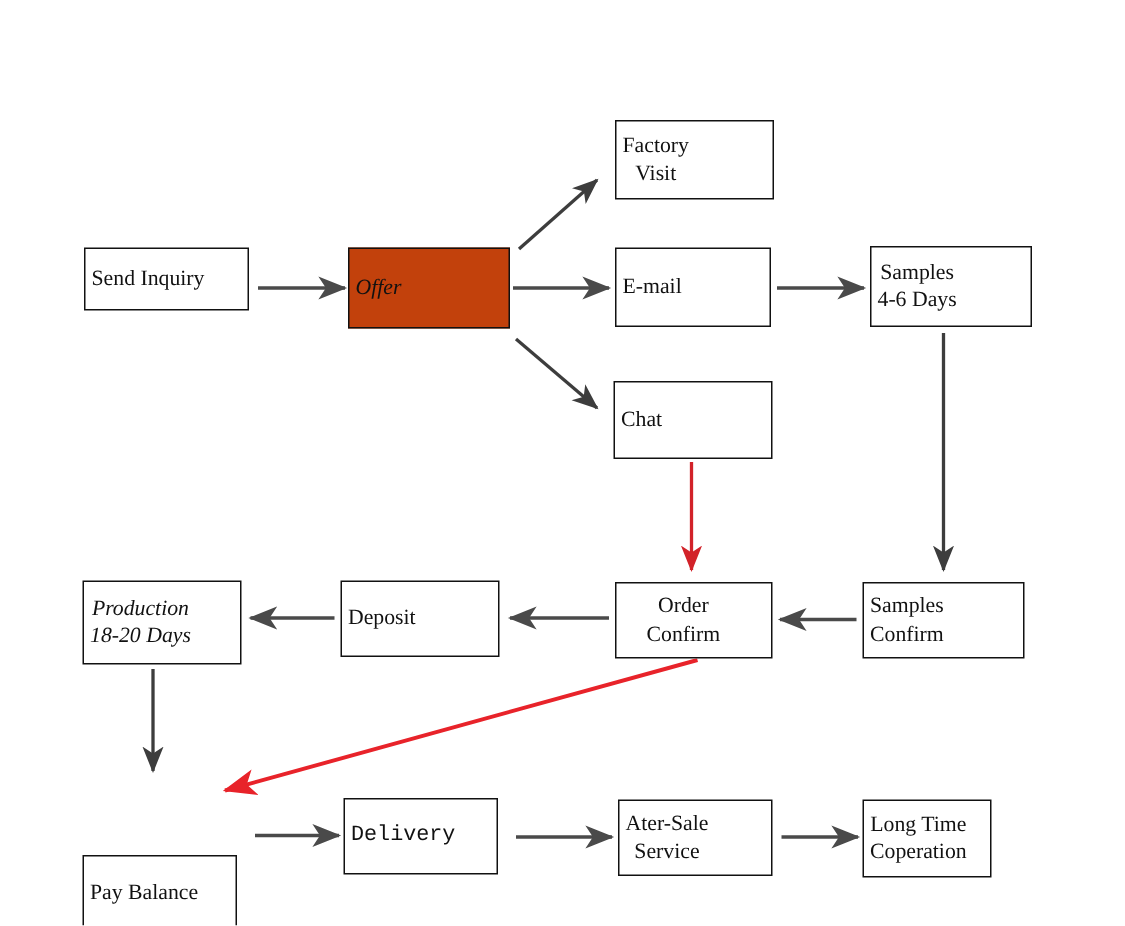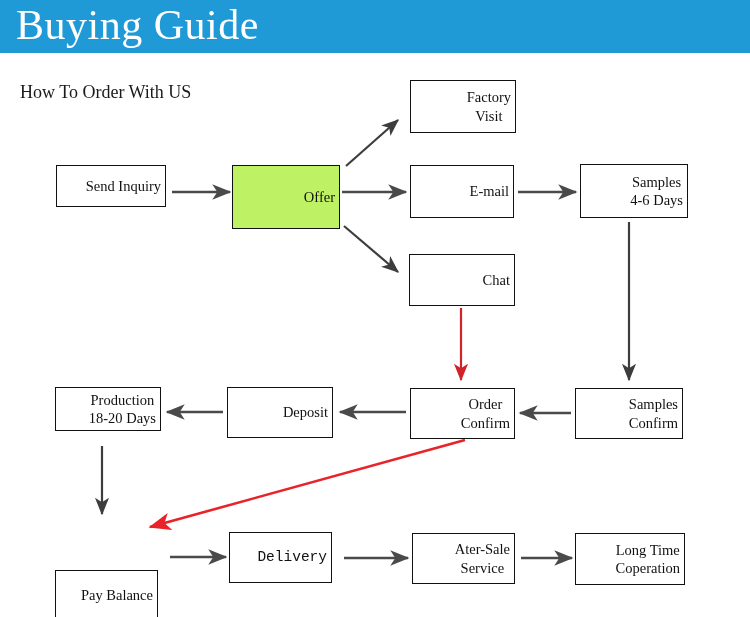--- a/index.html
+++ b/index.html
@@ -51,21 +51,21 @@
     white-space: nowrap;
   }
   
   .node {
     position: absolute;
     box-sizing: border-box;
     border: 1.4px solid #111111;
     background: #ffffff;
     display: flex;
     align-items: center;
-    justify-content: flex-end;
+    justify-content: flex-start;
     text-align: center;
     font-family: "Liberation Serif", "DejaVu Serif", serif;
     font-size: 14.5px;
     color: #111111;
     line-height: 1.25;
     padding: 2px 4px;
   }
   .node .node-label {
     display: block;
     white-space: pre-line;
@@ -78,25 +78,21 @@
     width: 750px;
     height: 617px;
     pointer-events: none;
   }
 </style>
 </head>
 <body>
 
 <div id="page">
 
-  <div id="header-banner" style="background: rgb(31, 154, 215);">
-    <div id="header-title" style="color: rgb(255, 255, 255);">Buying Guide</div>
-  </div>
 
-  <div id="section-heading">How To Order With US</div>
 
   <svg id="connectors" viewBox="0 0 750 617" xmlns="http://www.w3.org/2000/svg">
     <defs>
       <marker id="arrow-gray" markerWidth="9" markerHeight="9" refX="7.4" refY="3.2" orient="auto" markerUnits="strokeWidth">
         <path d="M0,0 L8,3.2 L0,6.4 L2.1,3.2 Z" fill="#4a4a4a"></path>
       </marker>
       <marker id="arrow-dark" markerWidth="9" markerHeight="9" refX="7.4" refY="3.2" orient="auto" markerUnits="strokeWidth">
         <path d="M0,0 L8,3.2 L0,6.4 L2.1,3.2 Z" fill="#3d3d3d"></path>
       </marker>
       <marker id="arrow-red" markerWidth="9" markerHeight="9" refX="7.4" refY="3.2" orient="auto" markerUnits="strokeWidth">
@@ -135,38 +131,38 @@
 
     <line x1="344" y1="558" x2="408" y2="558" stroke="#4a4a4a" stroke-width="2.4" marker-end="url(#arrow-gray)"></line>
 
     <line x1="521" y1="558" x2="572" y2="558" stroke="#4a4a4a" stroke-width="2.4" marker-end="url(#arrow-gray)"></line>
   </svg>
 
   <div id="nodes-layer">
       <div class="node" style="left: 56px; top: 165px; width: 110px; height: 42px; border-color: rgb(17, 17, 17); background: rgb(255, 255, 255);">
         <span class="node-label">Send Inquiry</span>
       </div>
-      <div class="node" style="left: 232px; top: 165px; width: 108px; height: 64px; border-color: rgb(17, 17, 17); background: #bef264;">
+      <div class="node" style="left: 232px; top: 165px; width: 108px; height: 54px; border-color: rgb(17, 17, 17); background: #c2410c; font-style: italic;">
         <span class="node-label">Offer</span>
       </div>
       <div class="node" style="left: 410px; top: 80px; width: 106px; height: 53px; border-color: rgb(17, 17, 17); background: rgb(255, 255, 255);">
         <span class="node-label">Factory
 Visit</span>
       </div>
       <div class="node" style="left: 410px; top: 165px; width: 104px; height: 53px; border-color: rgb(17, 17, 17); background: rgb(255, 255, 255);">
         <span class="node-label">E-mail</span>
       </div>
       <div class="node" style="left: 580px; top: 164px; width: 108px; height: 54px; border-color: rgb(17, 17, 17); background: rgb(255, 255, 255);">
         <span class="node-label">Samples
 4-6 Days</span>
       </div>
       <div class="node" style="left: 409px; top: 254px; width: 106px; height: 52px; border-color: rgb(17, 17, 17); background: rgb(255, 255, 255);">
         <span class="node-label">Chat</span>
       </div>
-      <div class="node" style="left: 55px; top: 387px; width: 106px; height: 44px; border-color: rgb(17, 17, 17); background: rgb(255, 255, 255);">
+      <div class="node" style="left: 55px; top: 387px; width: 106px; height: 56px; border-color: rgb(17, 17, 17); background: rgb(255, 255, 255); font-style: italic;">
         <span class="node-label">Production
 18-20 Days</span>
       </div>
       <div class="node" style="left: 227px; top: 387px; width: 106px; height: 51px; border-color: rgb(17, 17, 17); background: rgb(255, 255, 255);">
         <span class="node-label">Deposit</span>
       </div>
       <div class="node" style="left: 410px; top: 388px; width: 105px; height: 51px; border-color: rgb(17, 17, 17); background: rgb(255, 255, 255); padding-left: 20px;">
         <span class="node-label">Order
 Confirm</span>
       </div>
@@ -177,19 +173,19 @@
       <div class="node" style="left: 55px; top: 530px; width: 103px; height: 51px; border-color: rgb(17, 17, 17); background: rgb(255, 255, 255); margin-top: 40px;">
         <span class="node-label">Pay Balance</span>
       </div>
       <div class="node" style="left: 229px; top: 532px; width: 103px; height: 51px; border-color: rgb(17, 17, 17); background: rgb(255, 255, 255); font-family: Liberation Mono, monospace;">
         <span class="node-label">Delivery</span>
       </div>
       <div class="node" style="left: 412px; top: 533px; width: 103px; height: 51px; border-color: rgb(17, 17, 17); background: rgb(255, 255, 255);">
         <span class="node-label">Ater-Sale
 Service</span>
       </div>
-      <div class="node" style="left: 575px; top: 533px; width: 110px; height: 52px; border-color: rgb(17, 17, 17); background: rgb(255, 255, 255);">
+      <div class="node" style="left: 575px; top: 533px; width: 86px; height: 52px; border-color: rgb(17, 17, 17); background: rgb(255, 255, 255);">
         <span class="node-label">Long Time
 Coperation</span>
       </div>
     </div>
 
 </div>
 
 </body></html>

